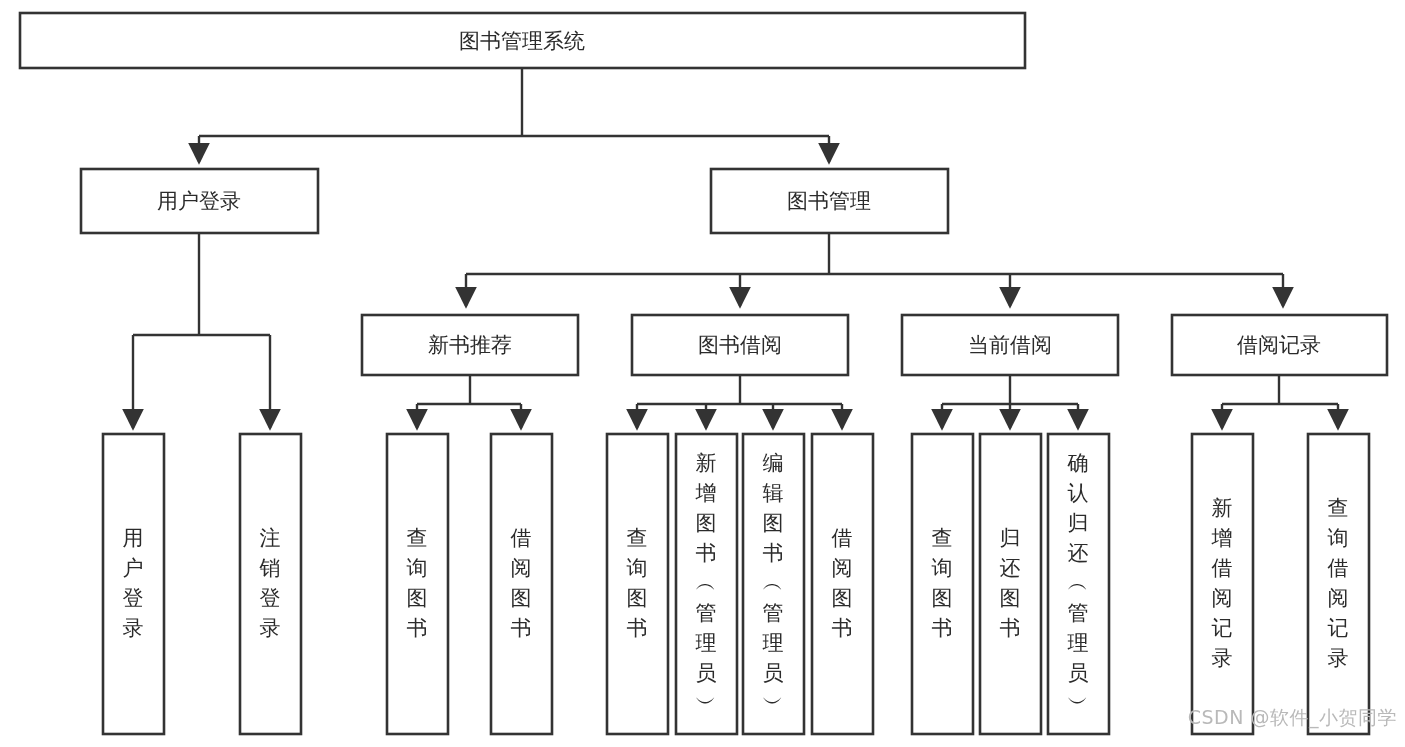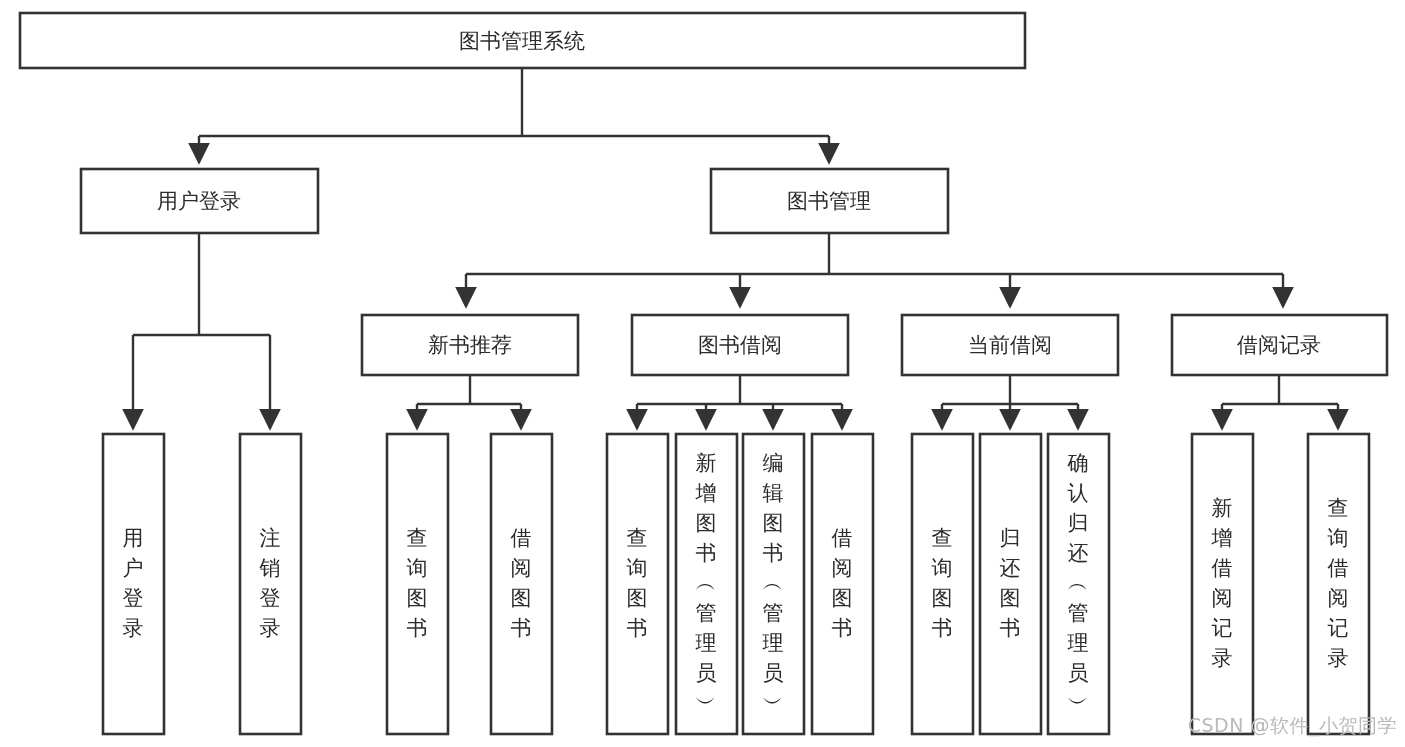--- a/index.html
+++ b/index.html
@@ -51,21 +51,21 @@
   .node-label-v {
     font-family: "DejaVu Sans", "Liberation Sans", sans-serif;
     font-size: 21px;
     fill: #2b2b2b;
     text-anchor: middle;
     white-space: pre;
   }
   .watermark {
     position: absolute;
     right: 8px;
-    bottom: 8px;
+    bottom: 16px;
     font-family: "DejaVu Sans", "Liberation Sans", sans-serif;
     font-size: 19px;
     color: #b9b9b9;
     letter-spacing: 0.5px;
     user-select: none;
     pointer-events: none;
   }
 </style>
 </head>
 <body>

